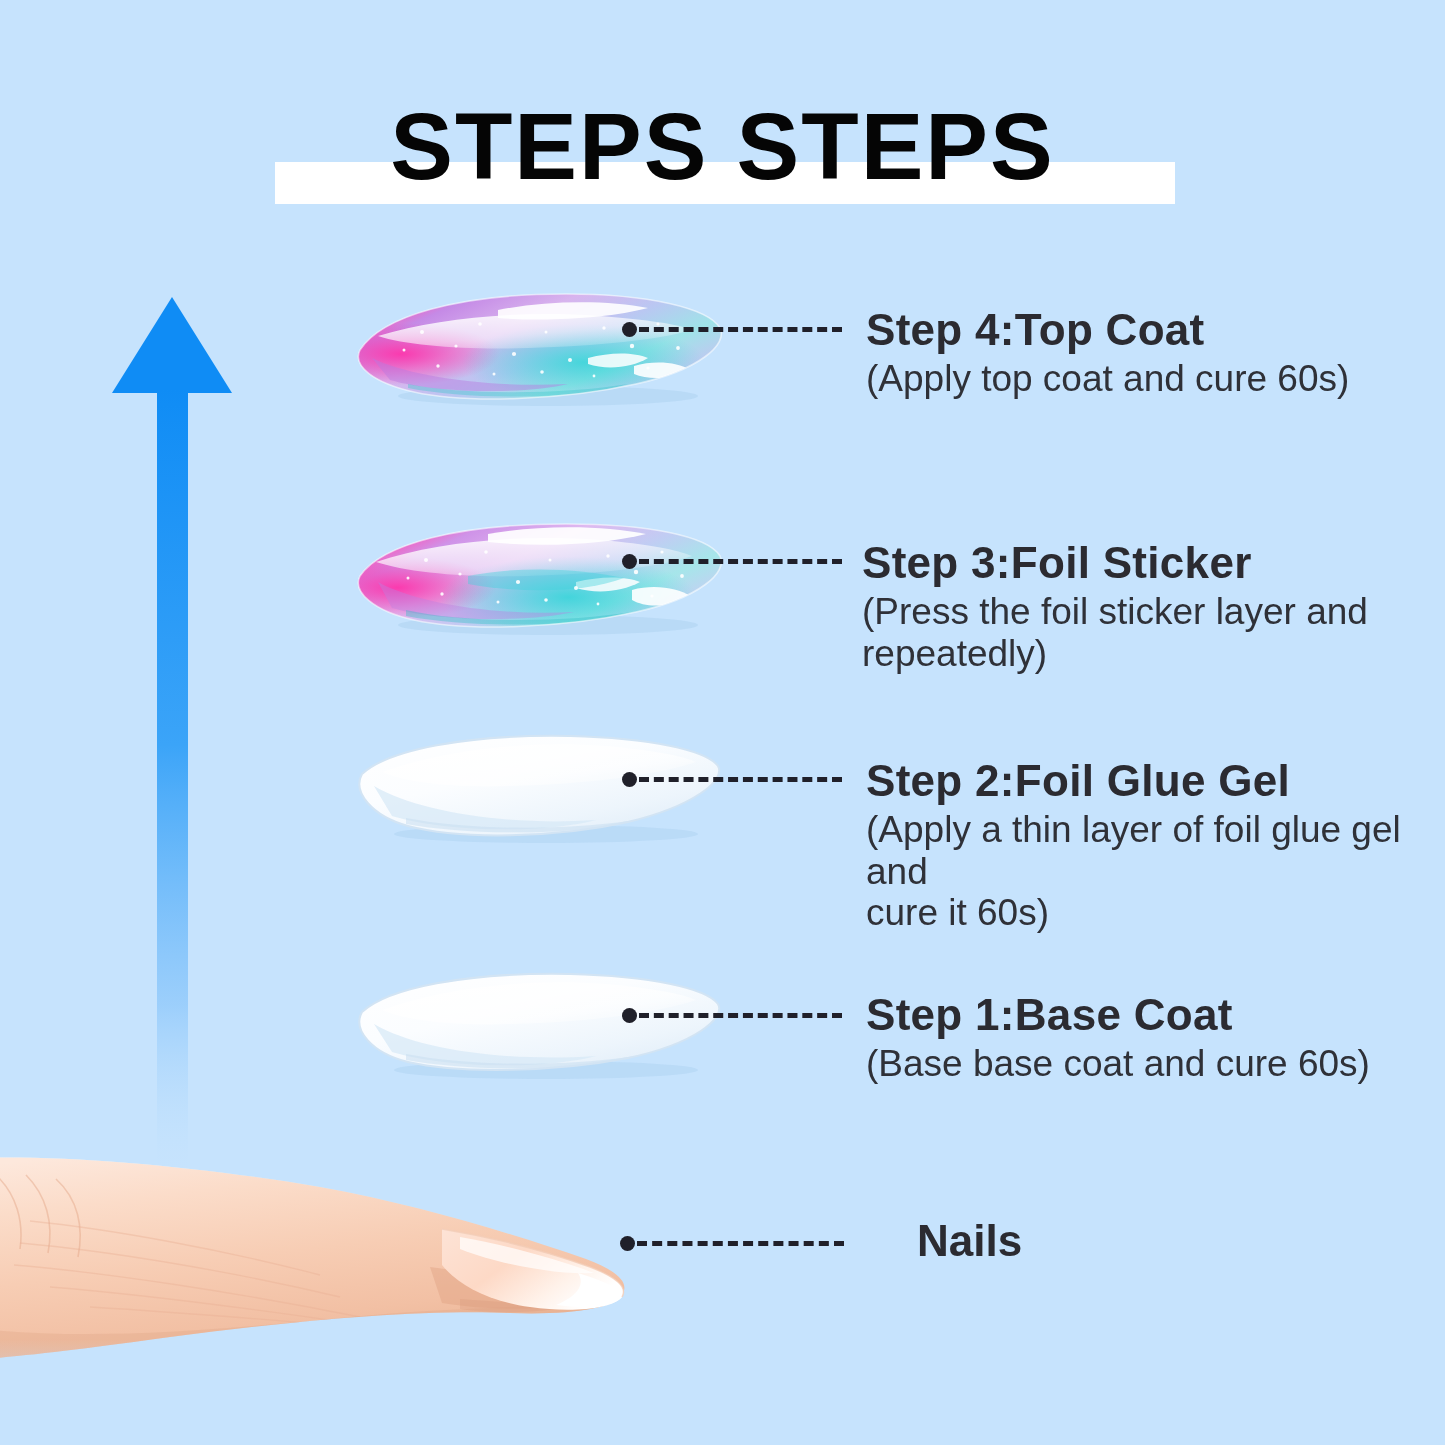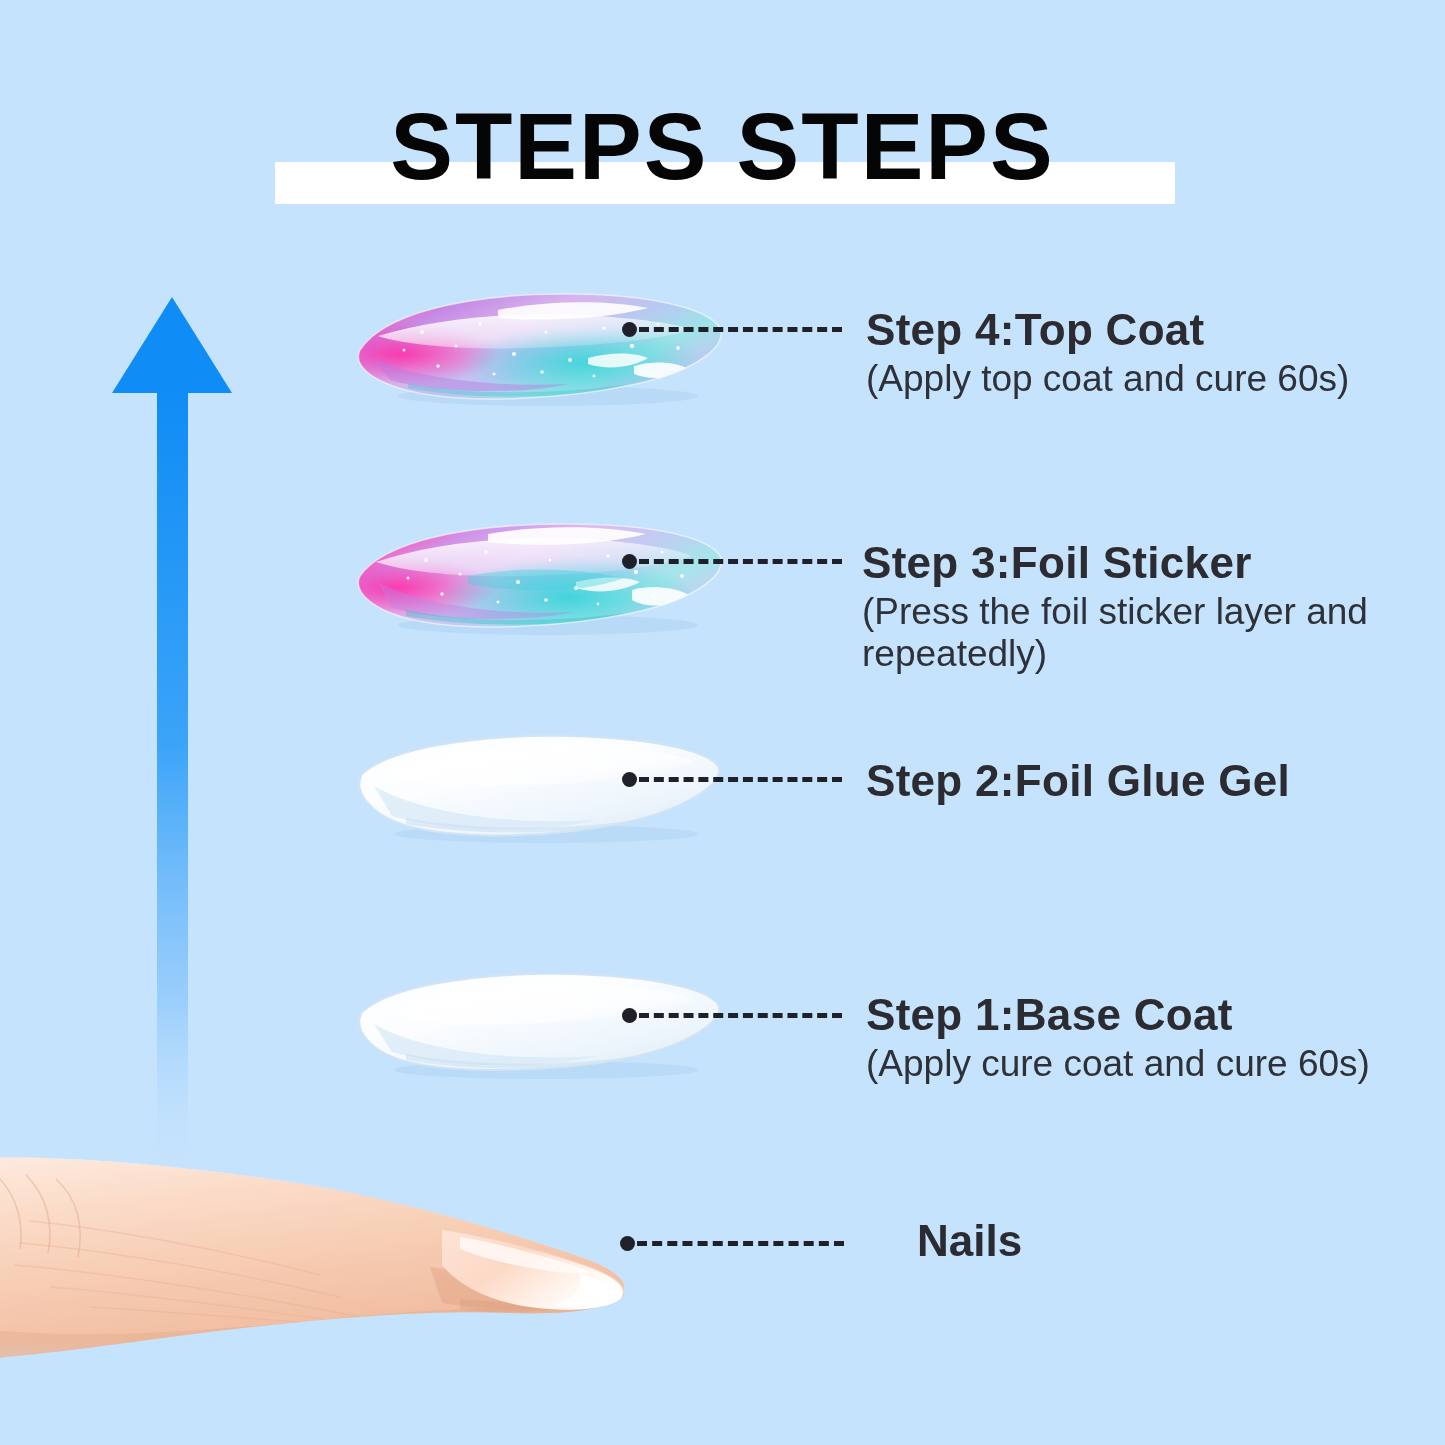--- a/index.html
+++ b/index.html
@@ -284,20 +284,24 @@
         </g>
         <path d="M14,48 C40,24 118,8 222,10 C302,12 358,24 370,40 C378,54 346,80 280,96 C208,112 112,114 60,100 C24,90 4,66 14,48 Z" fill="none" stroke="#d2e4f4" stroke-width="2"></path>
       </svg>
     </div>
     <div class="leader" style="left:622px;top:768px;width:220px;">
       <span class="dot"></span>
       <span class="dashes"></span>
     </div>
     <div class="label" style="left:866px;top:756px;width:570px;">
       <div class="heading">Step 2:Foil Glue Gel</div>
+      <div class="sub">
+        <span>(Apply a thin layer of foil glue gel and</span>
+        <span class="l2">cure it 60s)</span>
+      </div>
     </div>
   </div>
 
   <div class="row">
     <div class="nail" style="left:348px;top:962px;width:380px;height:120px;">
       <svg width="380" height="120" viewBox="0 0 380 120" xmlns="http://www.w3.org/2000/svg">
         <defs>
           <linearGradient id="c1a" x1="0.1" y1="0" x2="0.8" y2="1">
             <stop offset="0%" stop-color="#ffffff"></stop>
             <stop offset="42%" stop-color="#fbfdff"></stop>
@@ -323,21 +327,21 @@
         <path d="M14,50 C40,26 118,10 222,12 C302,14 358,26 370,42 C378,56 346,82 280,96 C208,110 112,112 60,100 C24,91 4,68 14,50 Z" fill="none" stroke="#d2e4f4" stroke-width="2"></path>
       </svg>
     </div>
     <div class="leader" style="left:622px;top:1004px;width:220px;">
       <span class="dot"></span>
       <span class="dashes"></span>
     </div>
     <div class="label" style="left:866px;top:990px;width:540px;">
       <div class="heading">Step 1:Base Coat</div>
       <div class="sub">
-        <span>(Apply cure coat and cure 60s)</span>
+        <span>(Base base coat and cure 60s)</span>
       </div>
     </div>
   </div>
 
   <div class="finger-wrap">
     <svg width="680" height="320" viewBox="0 0 680 320" xmlns="http://www.w3.org/2000/svg">
       <defs>
         <linearGradient id="skin" x1="0.15" y1="0" x2="0.55" y2="1">
           <stop offset="0%" stop-color="#fde8dc"></stop>
           <stop offset="22%" stop-color="#fbdcc9"></stop>

